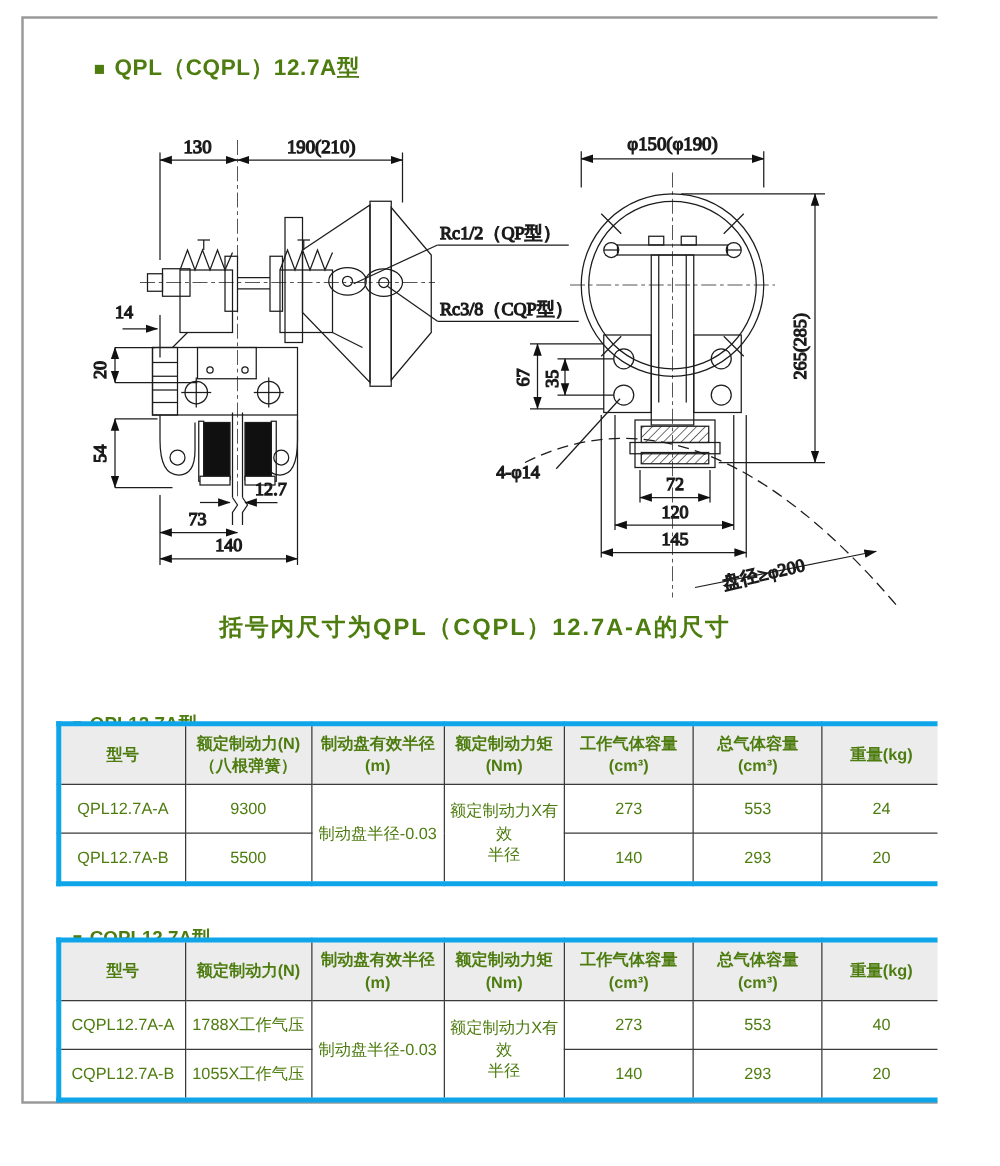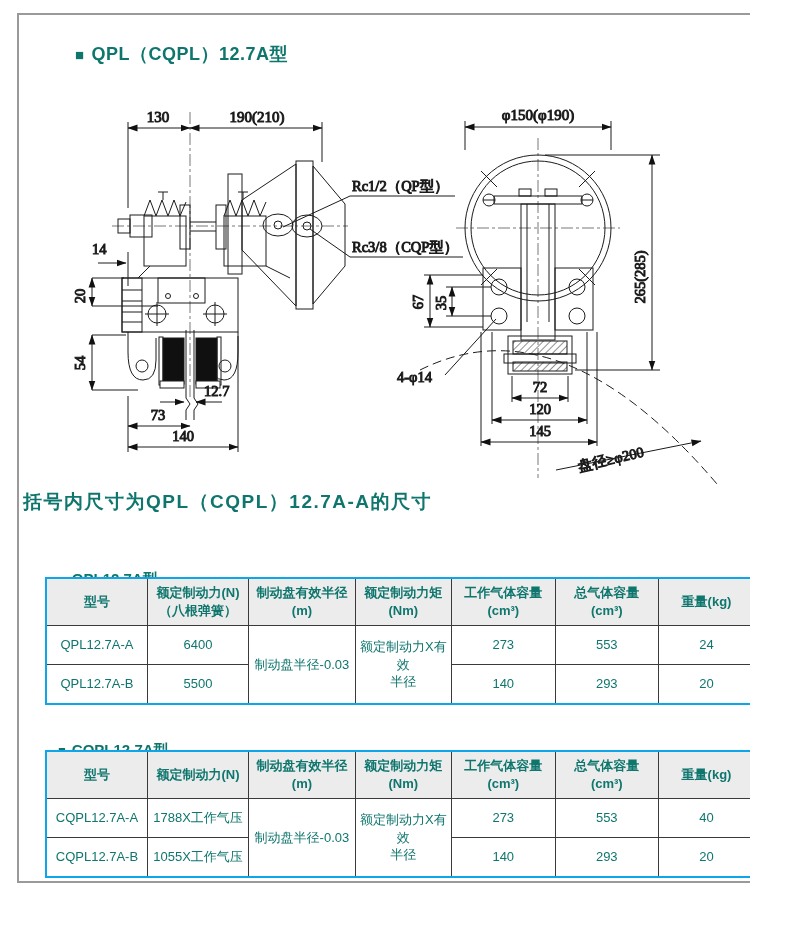--- a/index.html
+++ b/index.html
@@ -1,34 +1,34 @@
 <!DOCTYPE html>
 <html><head>
 <meta charset="utf-8">
 <style>
   html,body{margin:0;padding:0;background:#ffffff;}
   .page{position:relative;width:750px;height:933px;background:#fff;
-        font-family:"Liberation Sans",sans-serif;color:#0f766e;overflow:hidden;}
+        font-family:"Liberation Sans",sans-serif;color:#4d7c0f;overflow:hidden;}
   .frame{position:absolute;left:17px;top:13px;width:762px;height:866px;
          border:2px solid #9a9a9a;background:#fff;}
   .doc-title{position:absolute;left:75px;top:42px;font-size:18px;font-weight:bold;
              letter-spacing:.5px;white-space:nowrap;}
   .doc-title .sq{font-size:15px;margin-right:7px;}
   .drawing-svg{position:absolute;left:0;top:0;width:800px;height:520px;pointer-events:none;}
-  .caption{position:absolute;left:0;top:489px;width:760px;
-           font-size:19px;font-weight:bold;letter-spacing:1.5px;white-space:nowrap;padding-left:23px;}
+  .caption{position:absolute;left:0;top:489px;width:760px;text-align:center;
+           font-size:19px;font-weight:bold;letter-spacing:1.5px;white-space:nowrap;}
   .section-title{position:absolute;left:58px;font-size:15px;font-weight:bold;white-space:nowrap;}
   .section-title .sq{font-size:13px;margin-right:6px;}
   .sec1{top:570px;} .sec2{top:741px;}
   table.spec{position:absolute;left:45px;width:711px;border-collapse:collapse;
              table-layout:fixed;font-size:13px;text-align:center;}
   .t1{top:577px;} .t2{top:750px;}
   table.spec th,table.spec td{border:1px solid #3a3a3a;white-space:pre-line;
              padding:2px 3px;vertical-align:middle;line-height:1.35;}
-  table.spec{border:2px solid #0ea5e9;}
+  table.spec{border:4px solid #0ea5e9;}
   table.spec th{background:#ececec;font-weight:600;height:42px;}
   table.spec td{height:34px;font-weight:400;margin-top:12px;}
   .dimtxt{font-family:"Liberation Serif","DejaVu Serif",serif;font-size:14.5px;fill:#111;}
   .dimbig{font-family:"Liberation Serif","DejaVu Serif",serif;font-size:15px;fill:#111;}
 </style>
 </head>
 <body>
 
 <div class="page">
   <div class="frame"></div>
@@ -260,21 +260,21 @@
         <th>工作气体容量
 (cm³)</th>
         <th>总气体容量
 (cm³)</th>
         <th>重量(kg)</th>
       </tr>
     </thead>
     <tbody>
       <tr>
         <td>QPL12.7A-A</td>
-        <td>6400</td>
+        <td>9300</td>
         <td rowspan="2">制动盘半径-0.03</td>
         <td rowspan="2">额定制动力X有效
 半径</td>
         <td>273</td>
         <td>553</td>
         <td>24</td>
       </tr>
       <tr>
         <td>QPL12.7A-B</td>
         <td>5500</td>

